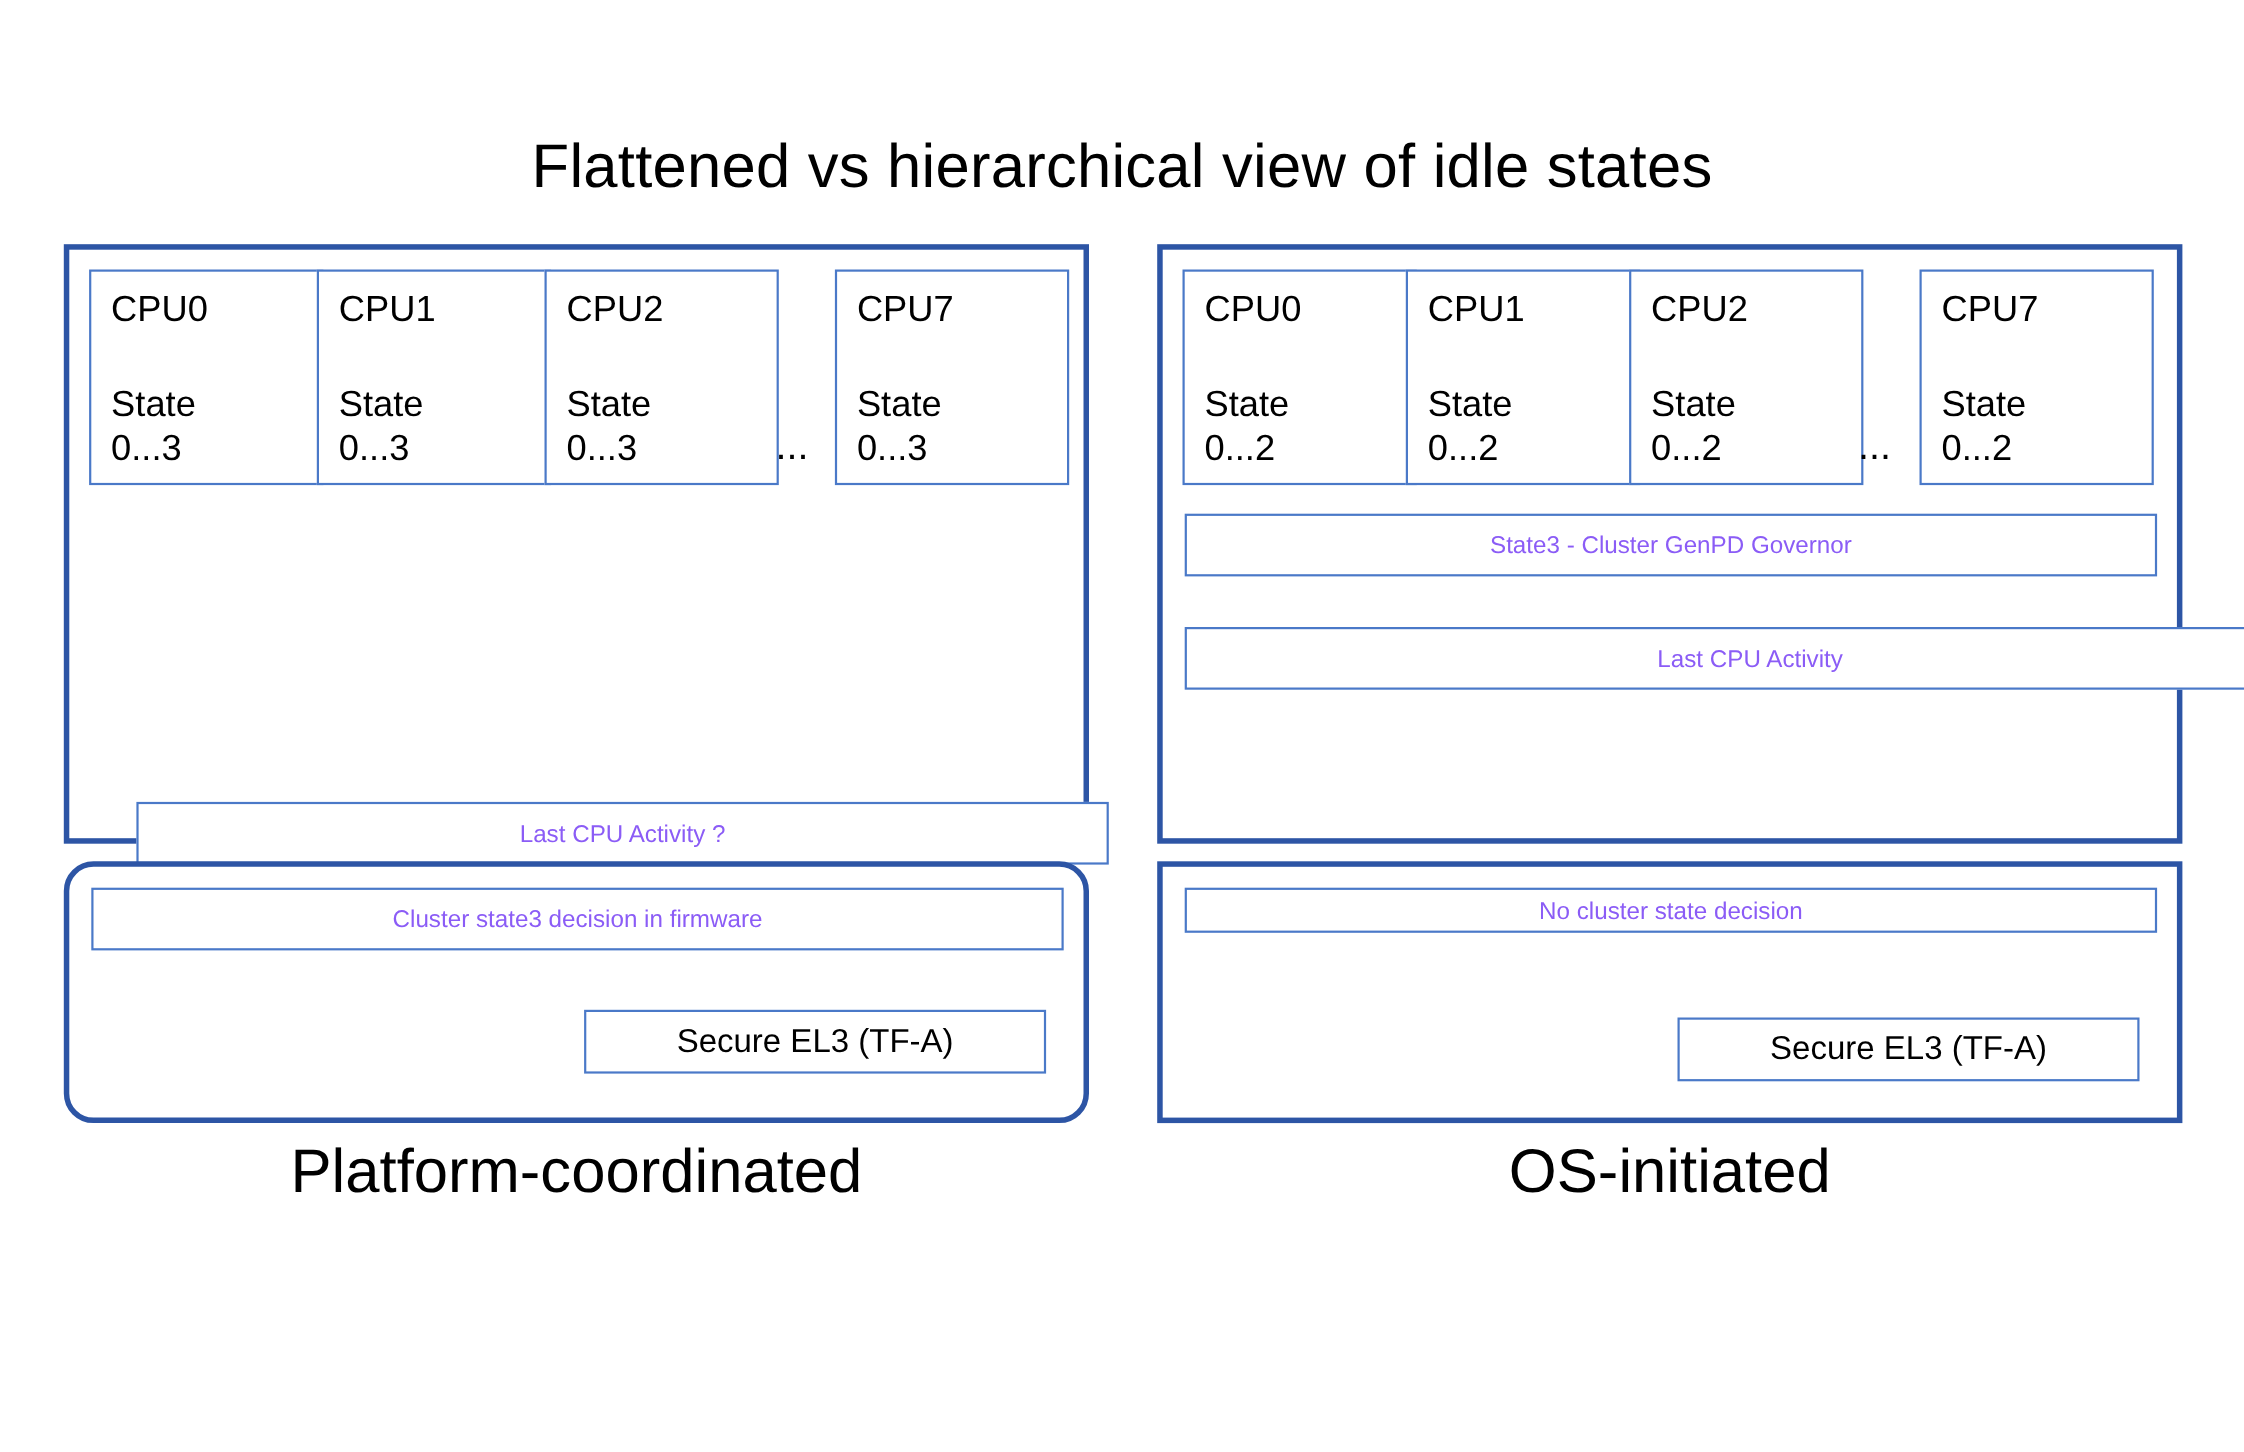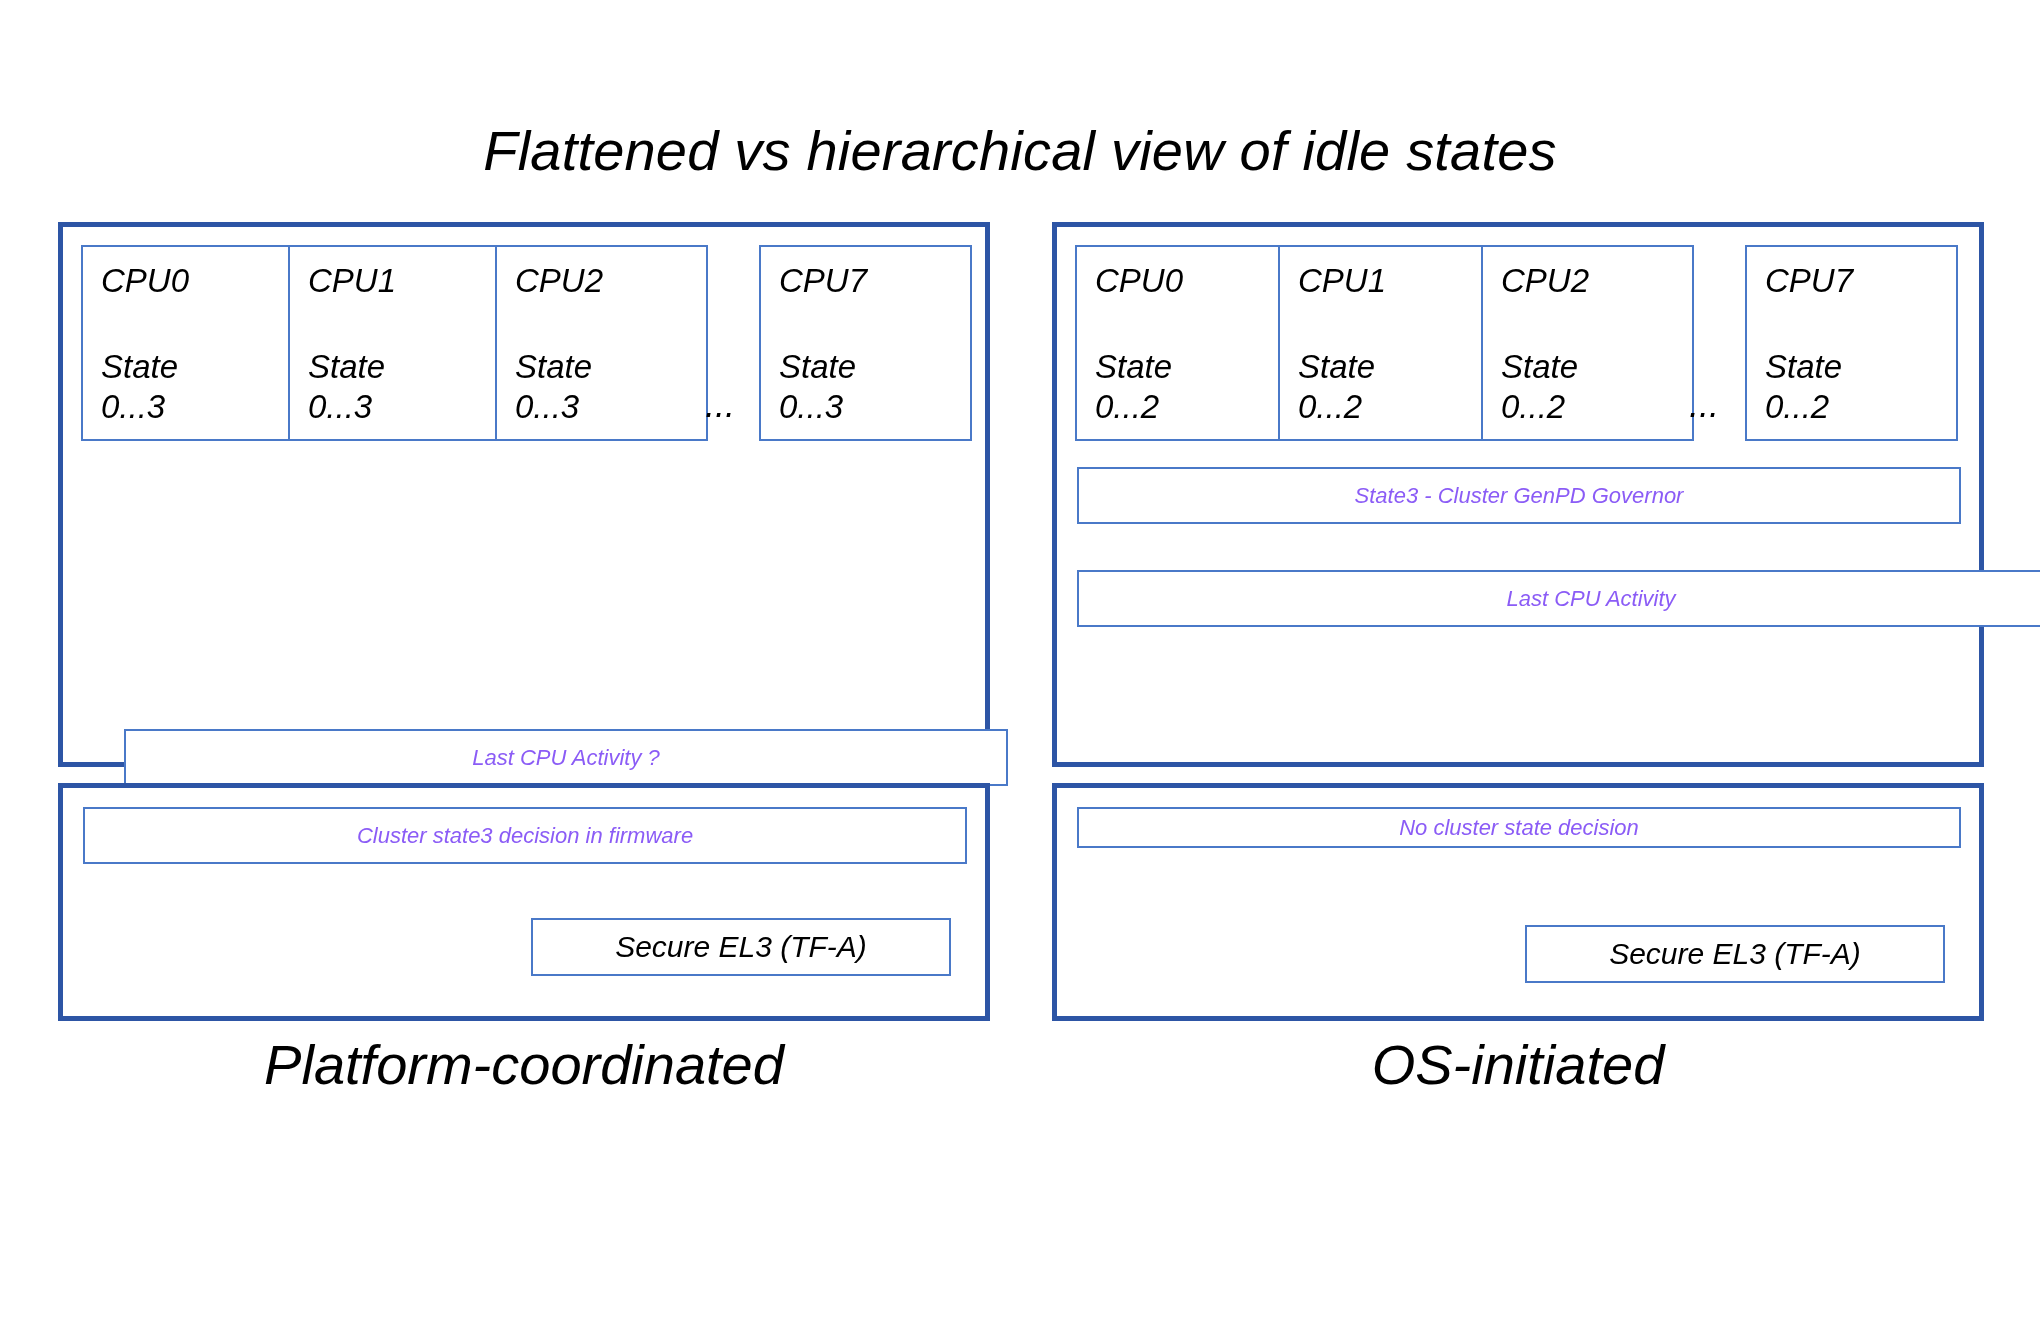--- a/index.html
+++ b/index.html
@@ -12,21 +12,20 @@
     height: 1320px;
     font-family: "Liberation Sans", sans-serif;
     color: #000000;
     position: relative;
     overflow: hidden;
   }
 
   .slide {
     position: absolute;
     inset: 0;
-    font-style: italic;
   }
 
   .title {
     position: absolute;
     top: 118px;
     left: 0;
     width: 2040px;
     text-align: center;
     font-size: 56px;
     font-weight: 400;
@@ -36,21 +35,21 @@
 
   .panel {
     position: absolute;
     border: 5px solid #2d55a5;
     box-sizing: border-box;
     background: #ffffff;
   }
 
   
   .left-top    { left: 58px;  top: 222px; width: 932px; height: 545px; }
-  .left-bottom { left: 58px;  top: 783px; width: 932px; height: 238px; }
+  .left-bottom { left: 58px;  top: 783px; width: 932px; height: 238px; border-radius: 27px; }
   
   .right-top    { left: 1052px; top: 222px; width: 932px; height: 545px; }
   .right-bottom { left: 1052px; top: 783px; width: 932px; height: 238px; }
 
   .cpu-row {
     position: absolute;
     top: 18px;
     left: 18px;
     right: 18px;
     height: 198px;

